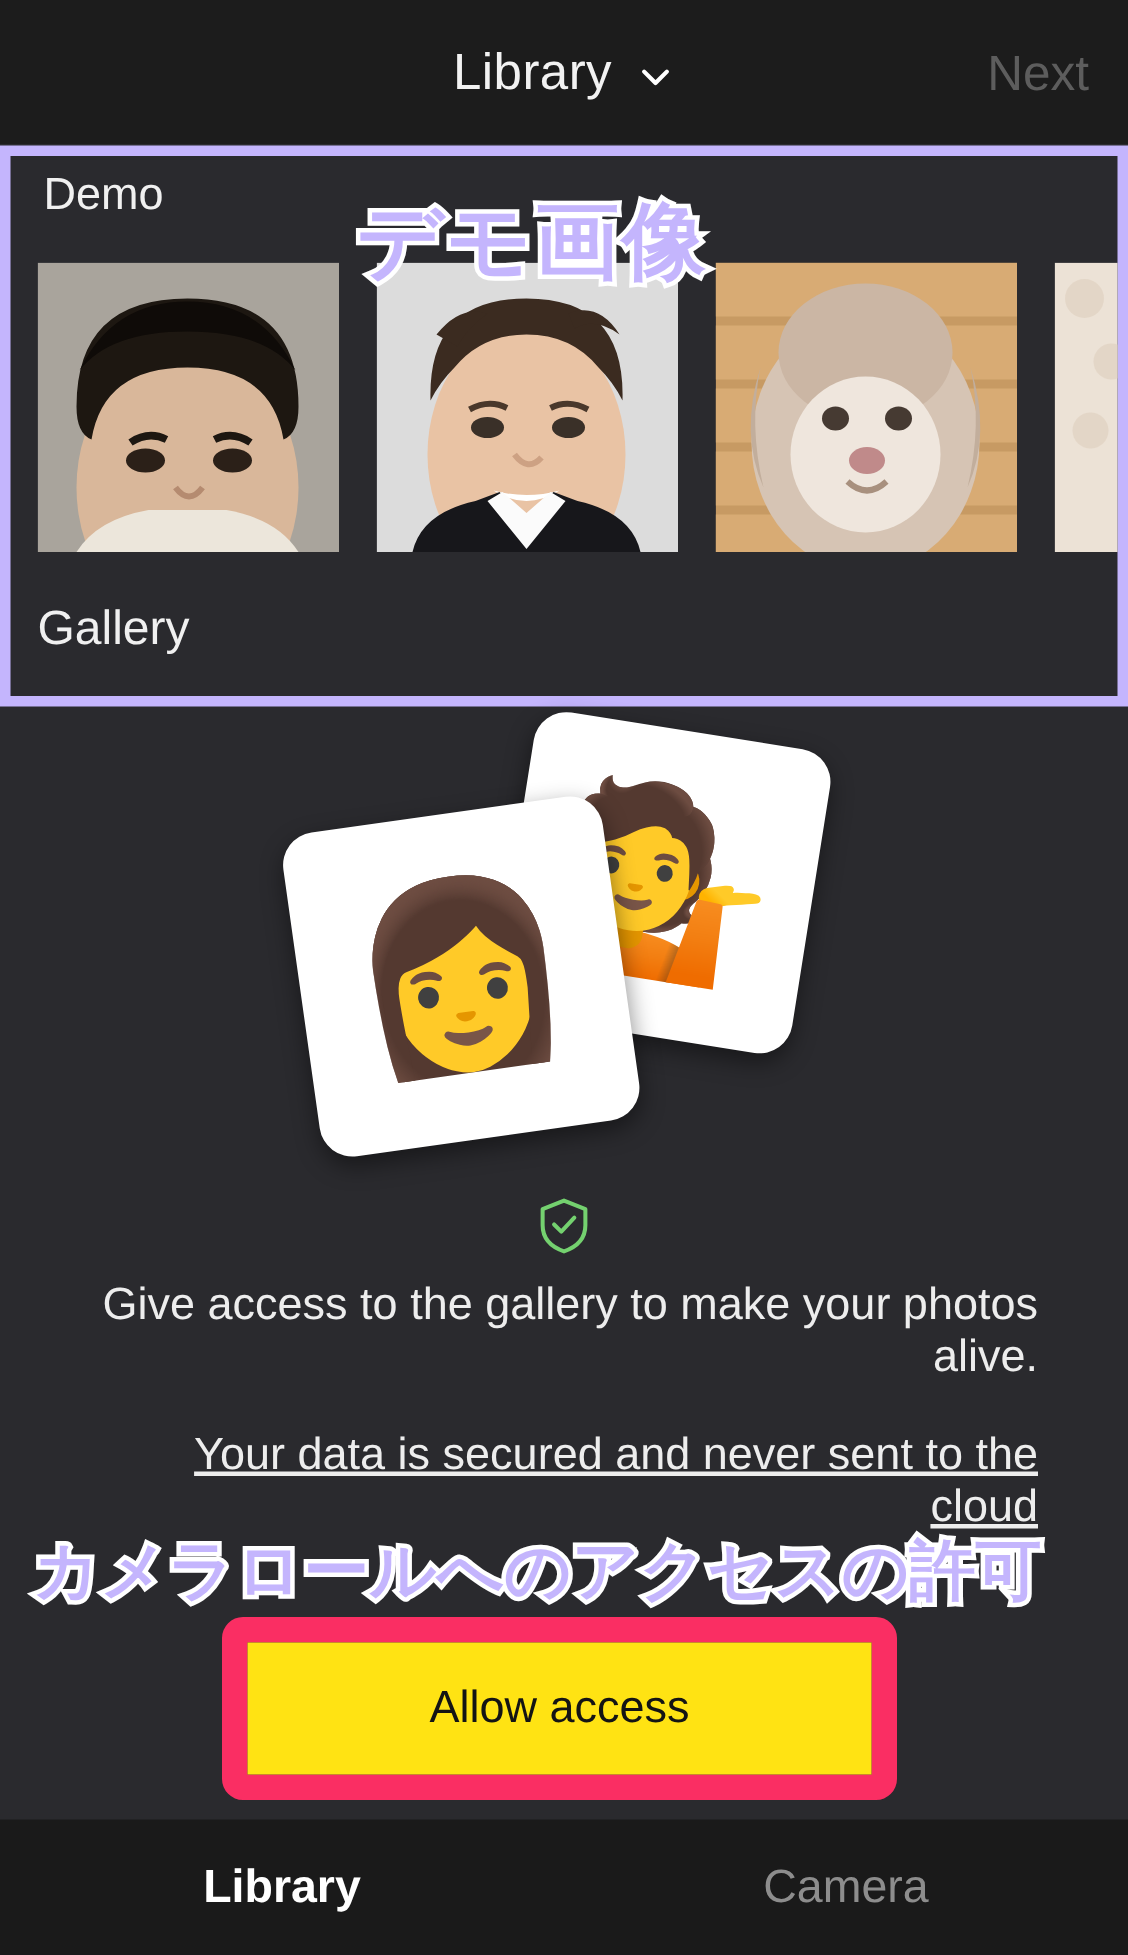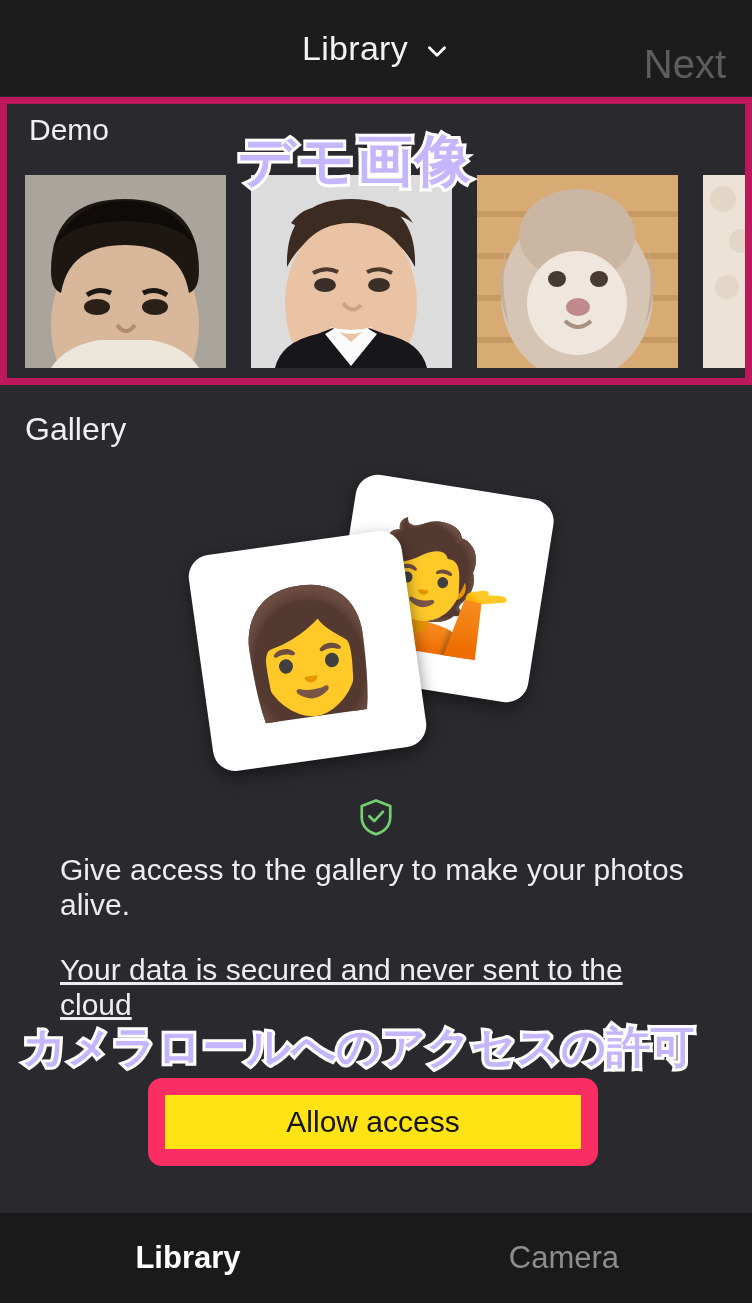--- a/index.html
+++ b/index.html
@@ -39,35 +39,35 @@
     font-size: 34px;
     letter-spacing: 0.3px;
   }
   .chevron-down {
     display: block;
     width: 26px; height: 26px;
     margin-top: 6px;
   }
   .next-btn {
     position: absolute;
-    right: 26px; top: 16px;
+    right: 26px; top: 1px;
     height: 96px;
     display: flex;
     align-items: center;
     color: #5d5d5d;
-    font-size: 40px;
+    font-size: 33px;
   }
 
   
   .demo-annot {
     position: absolute;
     left: 0; top: 97px;
-    width: 752px; height: 288px;
+    width: 752px; height: 374px;
     box-sizing: border-box;
-    border: 7px solid #be185d;
+    border: 7px solid #c4b5fd;
     background: #2a2a2e;
   }
   .demo-label {
     position: absolute;
     left: 22px; top: 9px;
     color: #f0f0f0;
     font-size: 30px;
   }
   .demo-row {
     position: absolute;
@@ -111,21 +111,20 @@
     letter-spacing: 0px;
     z-index: 6;
   }
 
   
   .gallery-label {
     position: absolute;
     left: 25px; top: 400px;
     color: #f0f0f0;
     font-size: 32px;
-    margin-top: 11px;
   }
 
   .cards {
     position: absolute;
     left: 190px; top: 480px;
     width: 372px; height: 285px;
   }
   .card {
     position: absolute;
     background: #ffffff;
@@ -157,33 +156,33 @@
     position: absolute;
     left: 358px; top: 798px;
     width: 36px; height: 40px;
   }
 
   
   .desc {
     position: absolute;
     left: 60px;
     width: 632px;
-    text-align: left;
+    text-align: right;
     color: #ededed;
     font-size: 30px;
     line-height: 1.18;
   }
   .desc-1 { top: 852px; }
   .desc-2 { top: 952px; text-decoration: underline; }
 
   
   .allow-annot {
     position: absolute;
     left: 148px; top: 1078px;
-    width: 450px; height: 88px;
+    width: 450px; height: 122px;
     box-sizing: border-box;
     border: 17px solid #fa2e63;
     border-radius: 14px;
     background: #fa2e63;
   }
   .allow-btn {
     width: 100%; height: 100%;
     background: #ffe313;
     border: none;
     color: #141414;

